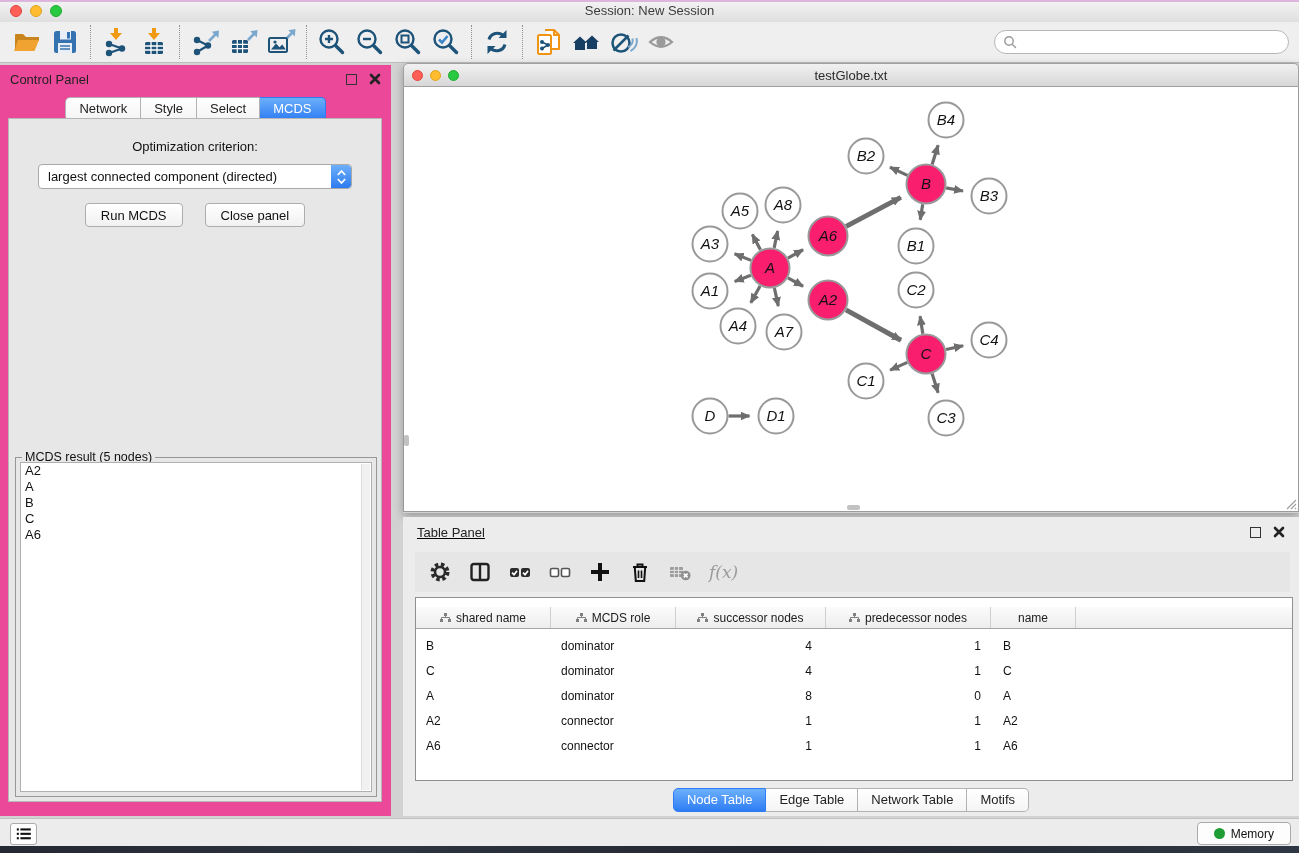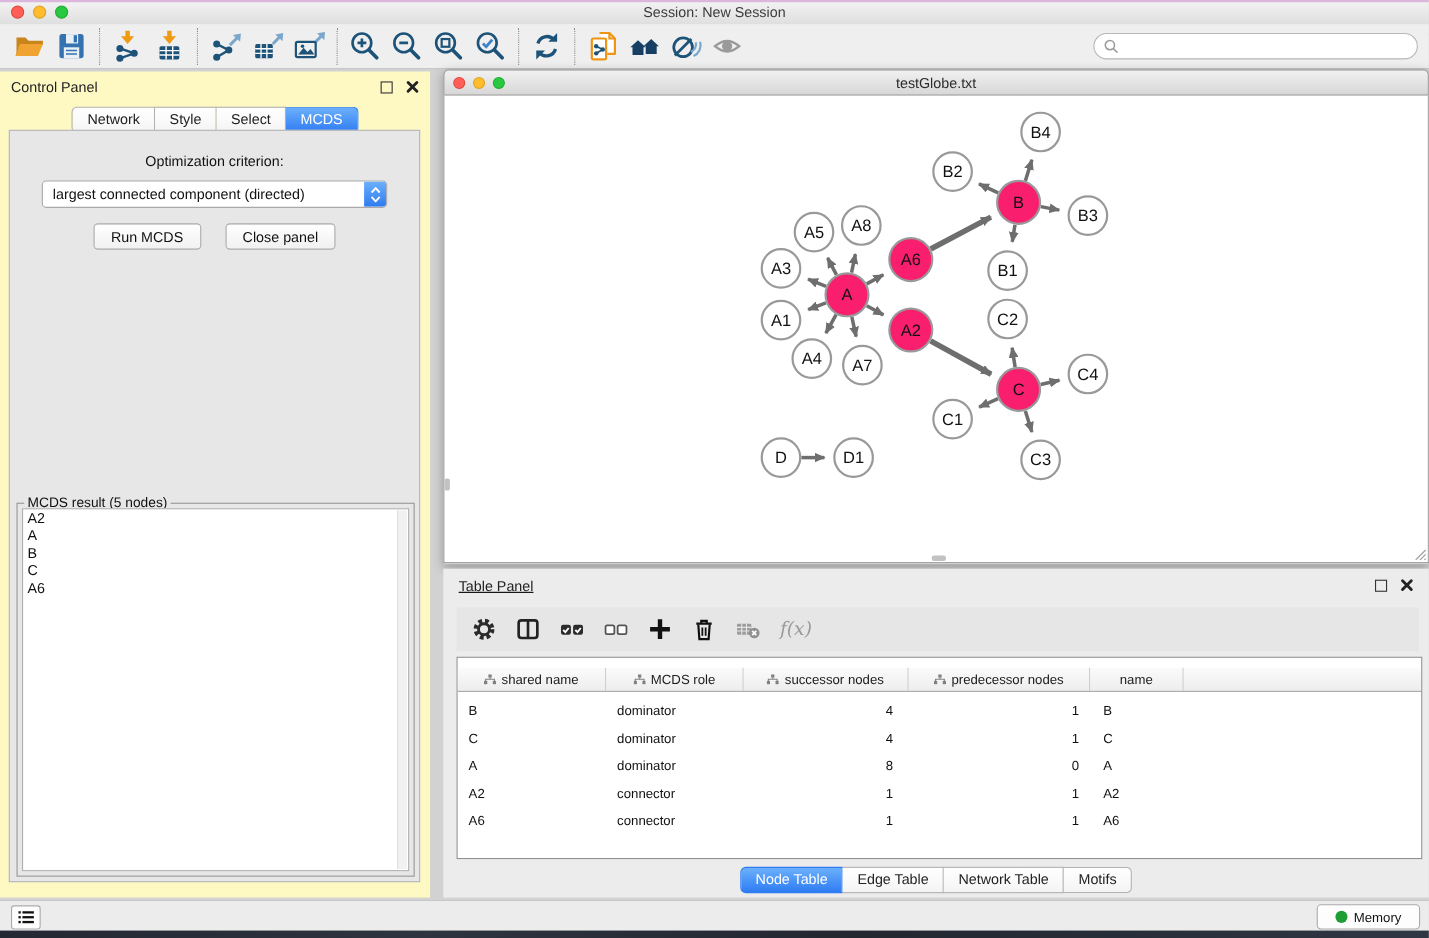--- a/index.html
+++ b/index.html
@@ -22,21 +22,21 @@
   
   .toolbar { position:absolute; left:0; top:22px; width:1299px; height:41px; background:#efefef;
     border-bottom:1px solid #bdbdbd; display:flex; align-items:center; padding:0 8px; }
   .tbtn { width:38px; height:34px; display:flex; align-items:center; justify-content:center; }
   .sep { width:1px; height:34px; border-left:1px dotted #909090; margin:0 6px; }
   .searchbox { position:absolute; right:10px; top:8px; width:295px; height:24px; background:#fff;
     border:1px solid #b7b7b7; border-radius:12px; display:flex; align-items:center; padding:0 8px; gap:5px; }
   .searchbox input { border:none; outline:none; flex:1; font-size:12px; background:transparent; font-family:"Liberation Sans",sans-serif; }
 
   
-  .ctrl { position:absolute; left:0; top:65px; width:391px; height:751px; background:#fef9c3; }
+  .ctrl { position:absolute; left:0; top:65px; width:391px; height:751px; background:#ec4899; }
   .panel-head { height:28px; display:flex; align-items:center; padding:0 10px; }
   .panel-title { font-size:13px; color:#222; flex:1; }
   .winbtns { display:flex; gap:12px; align-items:center; }
   .floatbox { width:11px; height:11px; border:1.6px solid #333; background:transparent; }
   .ctrl-tabs { display:flex; justify-content:center; margin-top:4px; }
   .seg { display:flex; }
   .seg .tab { background:linear-gradient(#ffffff,#f4f4f4); border:1px solid #b2b2b2; border-left:none;
     padding:3px 13px 4px; font-size:13px; color:#222; }
   .seg .tab:first-child { border-left:1px solid #b2b2b2; border-radius:5px 0 0 5px; }
   .seg .tab:last-child { border-radius:0 5px 5px 0; }
@@ -62,21 +62,21 @@
 
   
   .netwin { position:absolute; left:403px; top:63px; width:896px; height:450px;
     box-shadow:0 3px 10px rgba(0,0,0,.28); border-radius:5px 5px 0 0; }
   .netwin .wtitle { height:24px; background:linear-gradient(#f1f1f1,#d7d7d7); border:1px solid #a0a0a0;
     border-radius:5px 5px 0 0; position:relative; }
   .netwin .wtitle .lights { left:8px; top:6px; gap:7px; }
   .netwin .wtitle .tl { width:11px; height:11px; }
   .netwin .wtitle .title { position:absolute; left:0; right:0; top:4px; text-align:center; font-size:13px; color:#2b2b2b; }
   .canvas { position:relative; width:896px; height:425px; background:#fff;
-    border:1px solid #9a9a9a; border-top:none; overflow:hidden; }
+    border:1px solid #9a9a9a; border-top:none; overflow:hidden;font-style:italic; }
   .vthumb { position:absolute; left:0; top:348px; width:5px; height:11px; background:#c2c2c2; border-radius:2px; }
   .hthumb { position:absolute; left:443px; bottom:1px; width:13px; height:5px; background:#c2c2c2; border-radius:2px; }
   .grip { position:absolute; right:1px; bottom:1px; }
 
   
   .tablepanel { position:absolute; left:403px; top:517px; width:896px; height:299px; background:#ececec;text-decoration:underline; }
   .tp-head { height:30px; display:flex; align-items:center; padding:0 14px; }
   .tp-toolbar { position:absolute; left:12px; top:35px; width:875px; height:40px; background:#e6e6e6;
     display:flex; align-items:center; gap:14px; padding:0 12px; }
   .ticon { display:flex; align-items:center; justify-content:center; width:26px; height:26px; }

